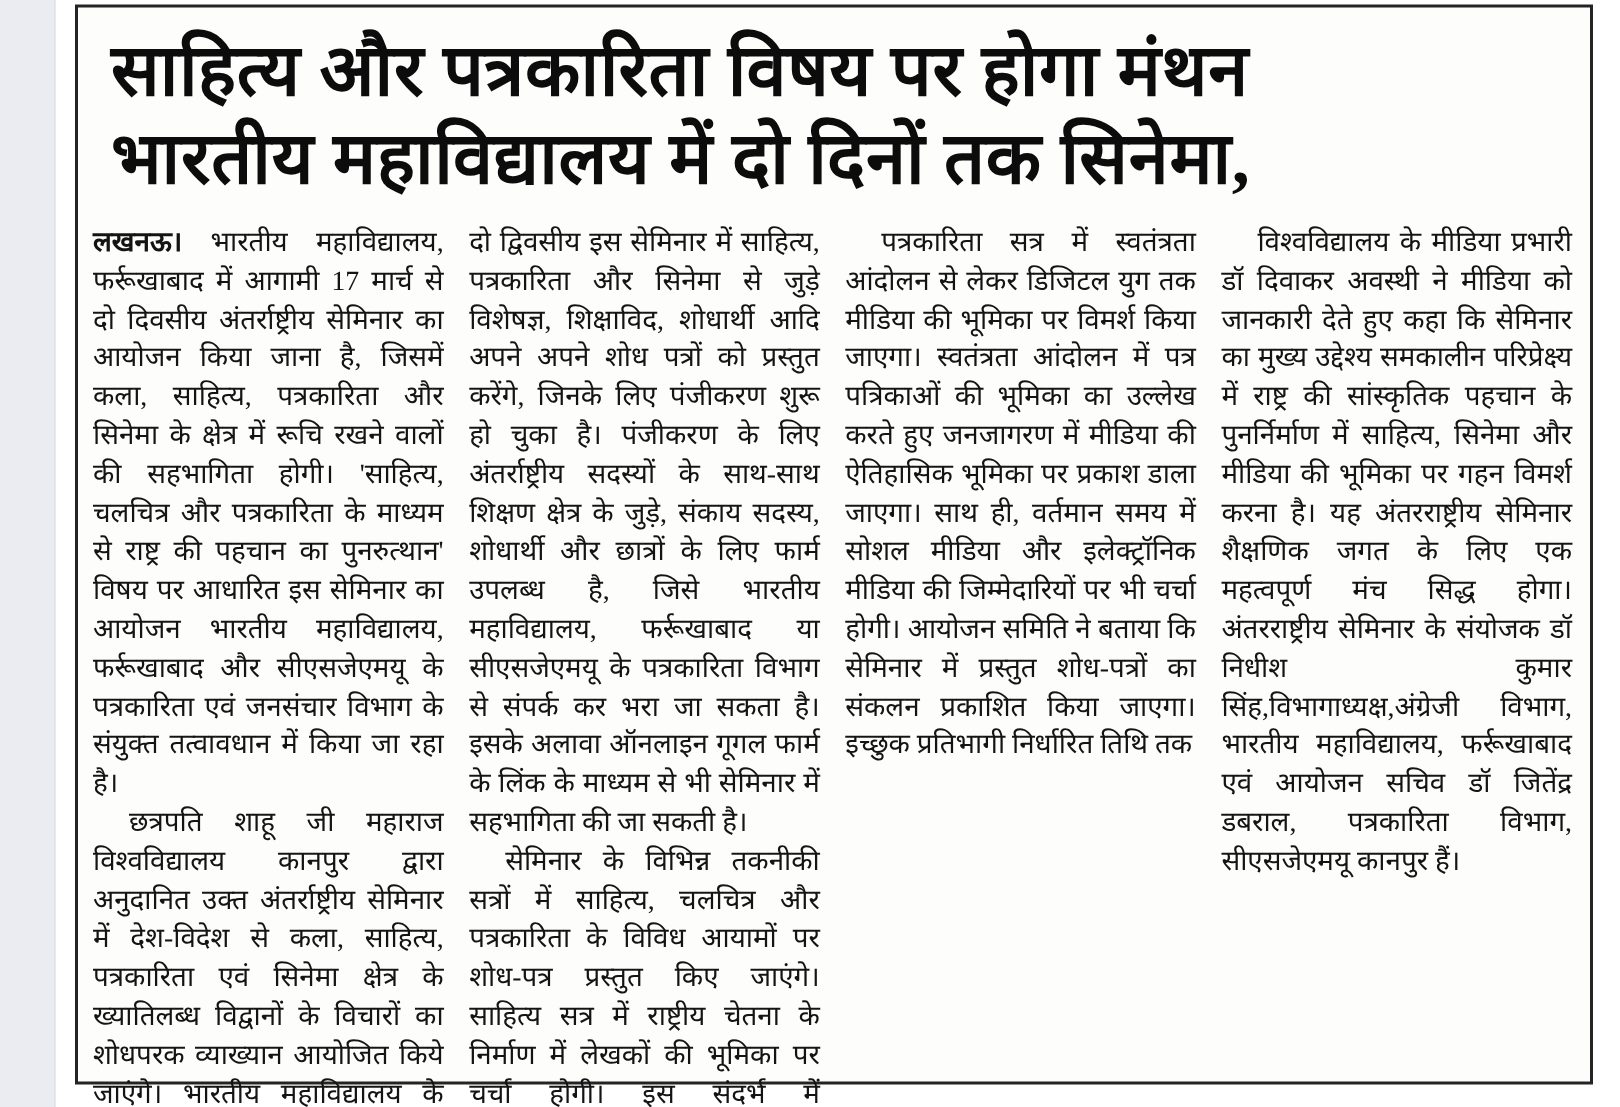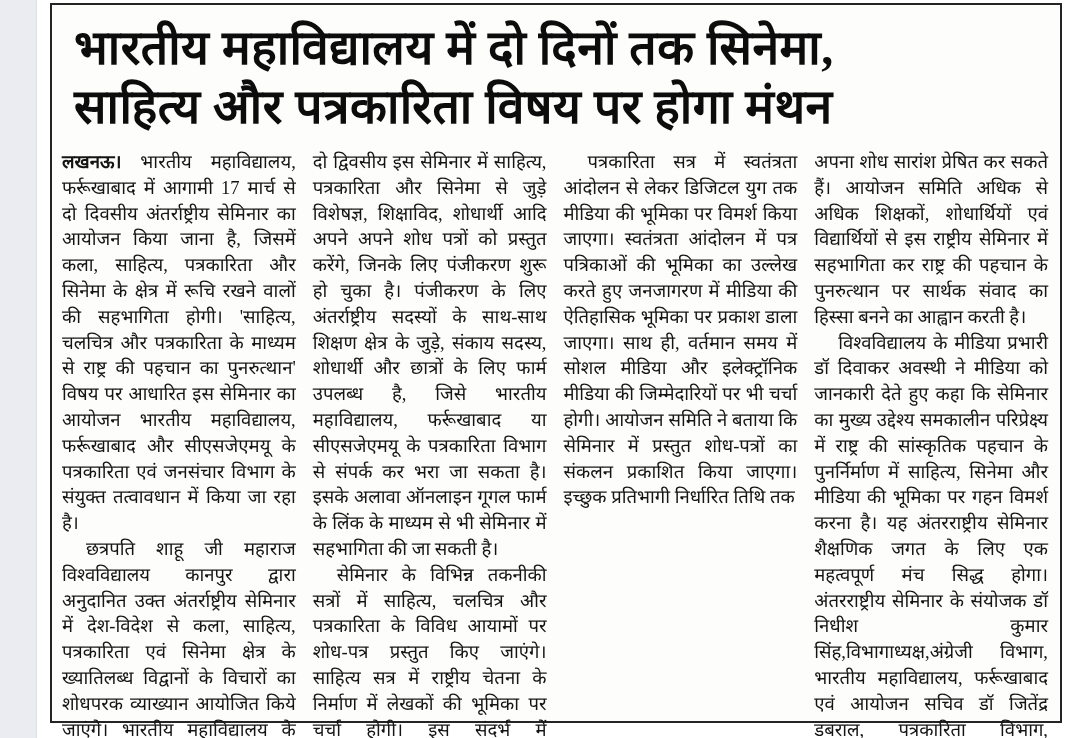--- a/index.html
+++ b/index.html
@@ -68,40 +68,39 @@
 </head>
 <body>
 
 <div class="page">
 
   <div class="margin-strip"></div>
 
   <article class="clipping">
 
     <header class="headline">
+      <div>साहित्य और पत्रकारिता विषय पर होगा मंथन</div>
       <div>भारतीय महाविद्यालय में दो दिनों तक सिनेमा,</div>
-      <div>साहित्य और पत्रकारिता विषय पर होगा मंथन</div>
     </header>
 
     <div class="body-cols">
 
       <section class="col">
         <p><span class="dateline">लखनऊ।</span> <span>भारतीय महाविद्यालय, फर्रूखाबाद में आगामी 17 मार्च से दो दिवसीय अंतर्राष्ट्रीय सेमिनार का आयोजन किया जाना है, जिसमें कला, साहित्य, पत्रकारिता और सिनेमा के क्षेत्र में रूचि रखने वालों की सहभागिता होगी। 'साहित्य, चलचित्र और पत्रकारिता के माध्यम से राष्ट्र की पहचान का पुनरुत्थान' विषय पर आधारित इस सेमिनार का आयोजन भारतीय महाविद्यालय, फर्रूखाबाद और सीएसजेएमयू के पत्रकारिता एवं जनसंचार विभाग के संयुक्त तत्वावधान में किया जा रहा है।</span></p>
         <p class="indent">छत्रपति शाहू जी महाराज विश्वविद्यालय कानपुर द्वारा अनुदानित उक्त अंतर्राष्ट्रीय सेमिनार में देश-विदेश से कला, साहित्य, पत्रकारिता एवं सिनेमा क्षेत्र के ख्यातिलब्ध विद्वानों के विचारों का शोधपरक व्याख्यान आयोजित किये जाएंगे। भारतीय महाविद्यालय के सभागार में आयोजित</p>
       </section>
 
       <section class="col">
         <p>दो द्विवसीय इस सेमिनार में साहित्य, पत्रकारिता और सिनेमा से जुड़े विशेषज्ञ, शिक्षाविद, शोधार्थी आदि अपने अपने शोध पत्रों को प्रस्तुत करेंगे, जिनके लिए पंजीकरण शुरू हो चुका है। पंजीकरण के लिए अंतर्राष्ट्रीय सदस्यों के साथ-साथ शिक्षण क्षेत्र के जुड़े, संकाय सदस्य, शोधार्थी और छात्रों के लिए फार्म उपलब्ध है, जिसे भारतीय महाविद्यालय, फर्रूखाबाद या सीएसजेएमयू के पत्रकारिता विभाग से संपर्क कर भरा जा सकता है। इसके अलावा ऑनलाइन गूगल फार्म के लिंक के माध्यम से भी सेमिनार में सहभागिता की जा सकती है।</p>
         <p class="indent">सेमिनार के विभिन्न तकनीकी सत्रों में साहित्य, चलचित्र और पत्रकारिता के विविध आयामों पर शोध-पत्र प्रस्तुत किए जाएंगे। साहित्य सत्र में राष्ट्रीय चेतना के निर्माण में लेखकों की भूमिका पर चर्चा होगी। इस संदर्भ में साहित्यकारों के योगदान को विशेष</p>
       </section>
 
       <section class="col">
         <p class="indent">पत्रकारिता सत्र में स्वतंत्रता आंदोलन से लेकर डिजिटल युग तक मीडिया की भूमिका पर विमर्श किया जाएगा। स्वतंत्रता आंदोलन में पत्र पत्रिकाओं की भूमिका का उल्लेख करते हुए जनजागरण में मीडिया की ऐतिहासिक भूमिका पर प्रकाश डाला जाएगा। साथ ही, वर्तमान समय में सोशल मीडिया और इलेक्ट्रॉनिक मीडिया की जिम्मेदारियों पर भी चर्चा होगी। आयोजन समिति ने बताया कि सेमिनार में प्रस्तुत शोध-पत्रों का संकलन प्रकाशित किया जाएगा। इच्छुक प्रतिभागी निर्धारित तिथि तक</p>
       </section>
 
       <section class="col">
-        <p>अपना शोध सारांश प्रेषित कर सकते हैं। आयोजन समिति अधिक से अधिक शिक्षकों, शोधार्थियों एवं विद्यार्थियों से इस राष्ट्रीय सेमिनार में सहभागिता कर राष्ट्र की पहचान के पुनरुत्थान पर सार्थक संवाद का हिस्सा बनने का आह्वान करती है।</p>
         <p class="indent">विश्वविद्यालय के मीडिया प्रभारी डॉ दिवाकर अवस्थी ने मीडिया को जानकारी देते हुए कहा कि सेमिनार का मुख्य उद्देश्य समकालीन परिप्रेक्ष्य में राष्ट्र की सांस्कृतिक पहचान के पुनर्निर्माण में साहित्य, सिनेमा और मीडिया की भूमिका पर गहन विमर्श करना है। यह अंतरराष्ट्रीय सेमिनार शैक्षणिक जगत के लिए एक महत्वपूर्ण मंच सिद्ध होगा। अंतरराष्ट्रीय सेमिनार के संयोजक डॉ निधीश कुमार सिंह,विभागाध्यक्ष,अंग्रेजी विभाग, भारतीय महाविद्यालय, फर्रूखाबाद एवं आयोजन सचिव डॉ जितेंद्र डबराल, पत्रकारिता विभाग, सीएसजेएमयू कानपुर हैं।</p>
       </section>
 
     </div>
   </article>
 </div>
 
 </body></html>

